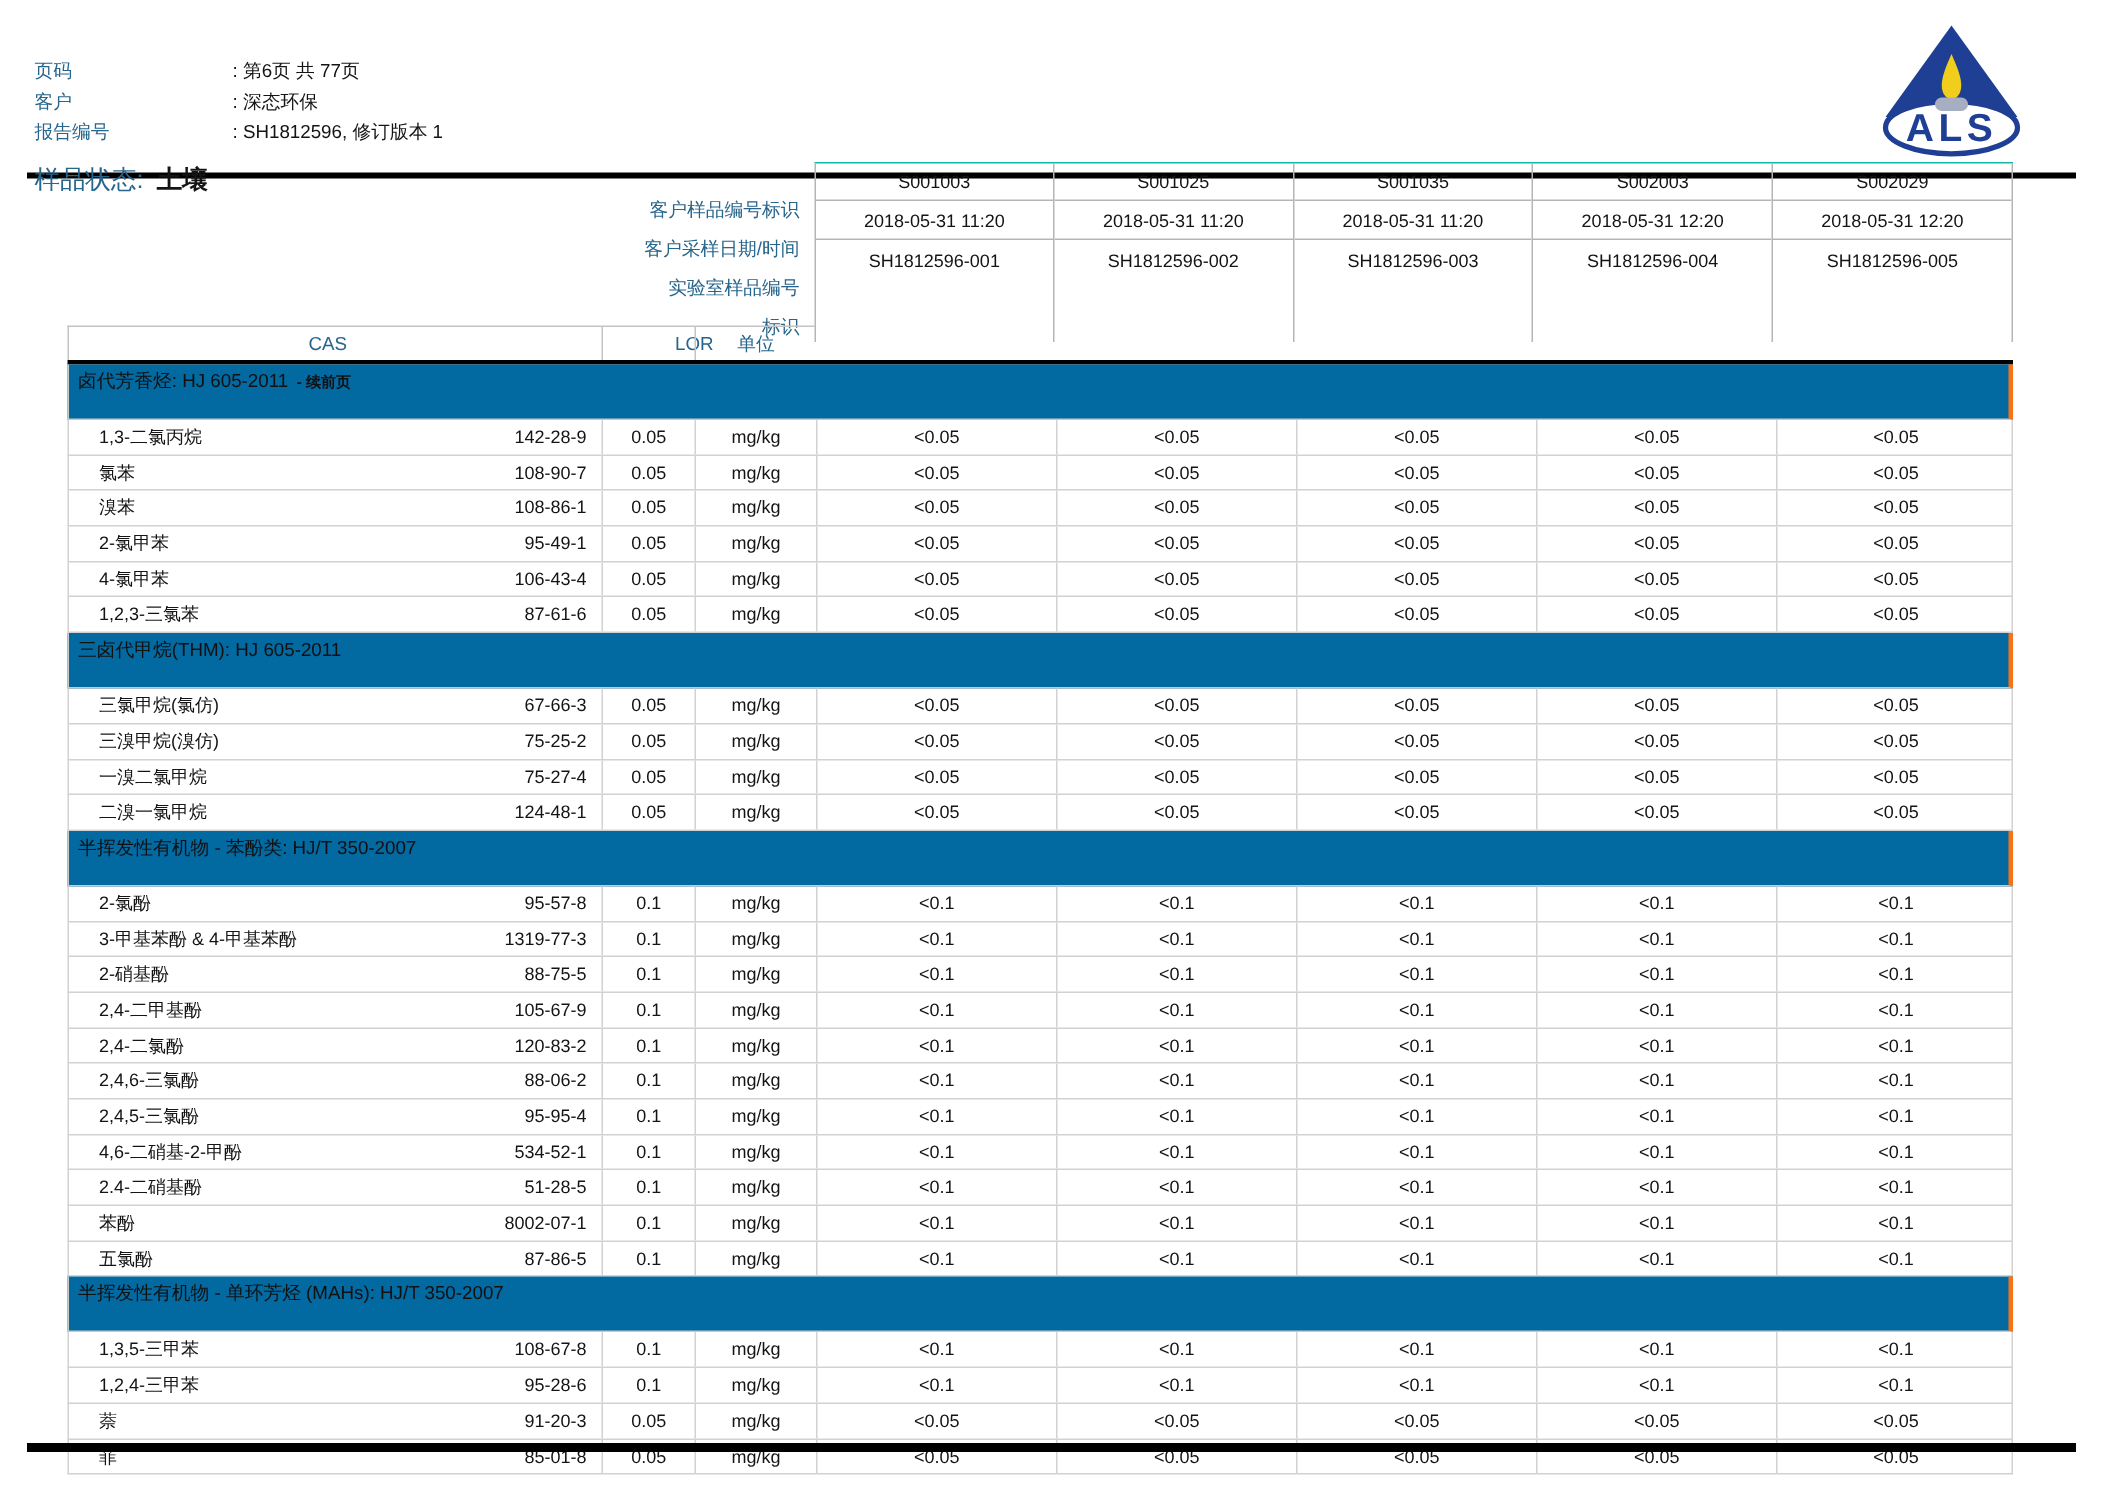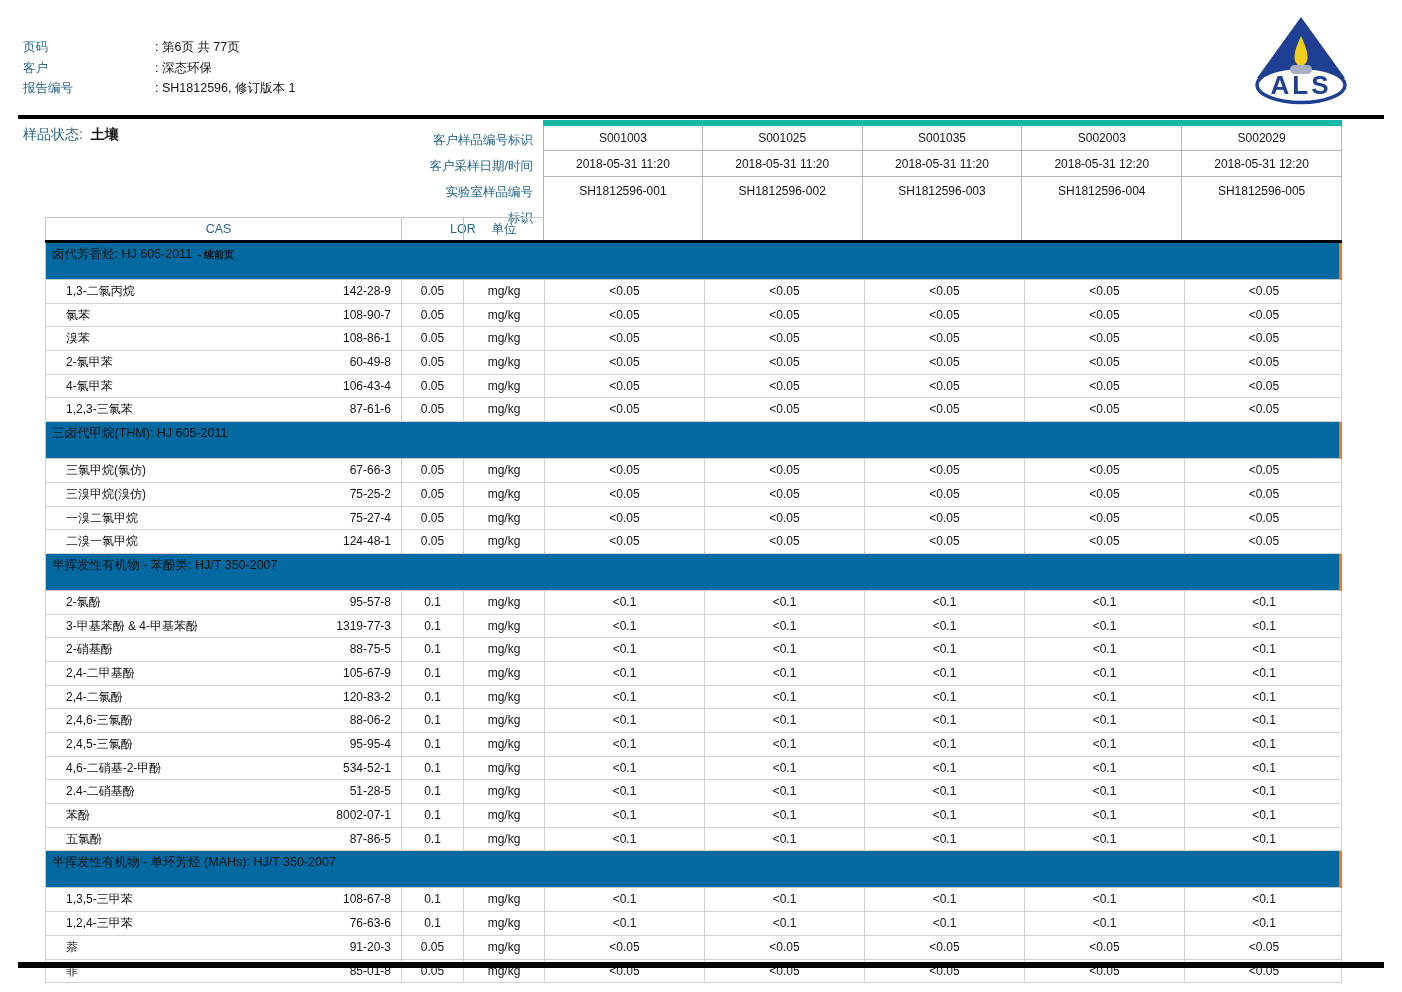--- a/index.html
+++ b/index.html
@@ -20,34 +20,34 @@
 
   
   .logo { position:absolute; left:1254px; top:14px; width:94px; height:94px; }
 
   
   .rule-top    { position:absolute; left:18px; top:115px; width:1366px; height:4px; background:#000; }
   .rule-mid    { position:absolute; left:45px; top:240px; width:1297px; height:3px; background:#000; }
   .rule-bottom { position:absolute; left:18px; top:962px; width:1366px; height:6px; background:#000; }
 
   
-  .sample-status { position:absolute; left:23px; top:126px; font-size:14px; }
+  .sample-status { position:absolute; left:23px; top:108px; font-size:17px; }
   .status-label  { color:#26658C; }
   .status-value  { color:#141414; font-weight:bold; margin-left:4px; }
 
   
   .hdr-right { position:absolute; left:250px; top:128px; width:283px; text-align:right; color:#26658C; font-size:12.5px; }
   .hdr-right .rl0 { height:25px; line-height:25px; }
   .hdr-right .rl1 { height:26px; line-height:26px; }
   .hdr-right .rl2 { height:26px; line-height:26px; }
   .hdr-right .rl3 { height:26px; line-height:26px; }
 
   
-  .sample-grid { position:absolute; left:543px; top:120px; width:799px; height:120px;
-                 display:grid; grid-template-columns:repeat(5,1fr); border-top:6px solid #14b8a6; }
+  .sample-grid { position:absolute; left:543px; top:108px; width:799px; height:120px;
+                 display:grid; grid-template-columns:repeat(5,1fr); border-top:1px solid #14b8a6; }
   .sample-col  { border-right:1px solid #b5b5b5; }
   .sample-col:first-child { border-left:1px solid #b5b5b5; }
   .scell { text-align:center; font-size:12px; color:#141414; }
   .scell.id   { height:25px; line-height:25px; border-bottom:1px solid #b5b5b5; }
   .scell.date { height:26px; line-height:26px; border-bottom:1px solid #b5b5b5; }
   .scell.lab  { height:28px; line-height:28px; }
 
   
   .cas-header { position:absolute; left:45px; top:217px; width:498px; height:23px;
                 display:grid; grid-template-columns:355px 62px 81px;
@@ -184,21 +184,21 @@
         <div class="dc">mg/kg</div>
         <div class="dc">&lt;0.05</div>
         <div class="dc">&lt;0.05</div>
         <div class="dc">&lt;0.05</div>
         <div class="dc">&lt;0.05</div>
         <div class="dc">&lt;0.05</div>
       </div>
       <div class="data-row">
         <div class="name-cas">
           <span class="analyte-name">2-氯甲苯</span>
-          <span class="cas-number">60-49-8</span>
+          <span class="cas-number">95-49-1</span>
         </div>
         <div class="dc">0.05</div>
         <div class="dc">mg/kg</div>
         <div class="dc">&lt;0.05</div>
         <div class="dc">&lt;0.05</div>
         <div class="dc">&lt;0.05</div>
         <div class="dc">&lt;0.05</div>
         <div class="dc">&lt;0.05</div>
       </div>
       <div class="data-row">
@@ -434,21 +434,21 @@
         <div class="dc">mg/kg</div>
         <div class="dc">&lt;0.1</div>
         <div class="dc">&lt;0.1</div>
         <div class="dc">&lt;0.1</div>
         <div class="dc">&lt;0.1</div>
         <div class="dc">&lt;0.1</div>
       </div>
       <div class="data-row">
         <div class="name-cas">
           <span class="analyte-name">1,2,4-三甲苯</span>
-          <span class="cas-number">76-63-6</span>
+          <span class="cas-number">95-28-6</span>
         </div>
         <div class="dc">0.1</div>
         <div class="dc">mg/kg</div>
         <div class="dc">&lt;0.1</div>
         <div class="dc">&lt;0.1</div>
         <div class="dc">&lt;0.1</div>
         <div class="dc">&lt;0.1</div>
         <div class="dc">&lt;0.1</div>
       </div>
       <div class="data-row">

